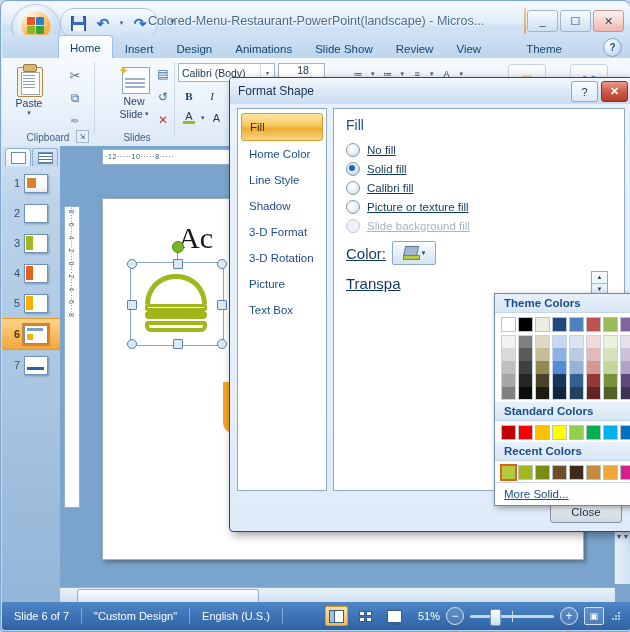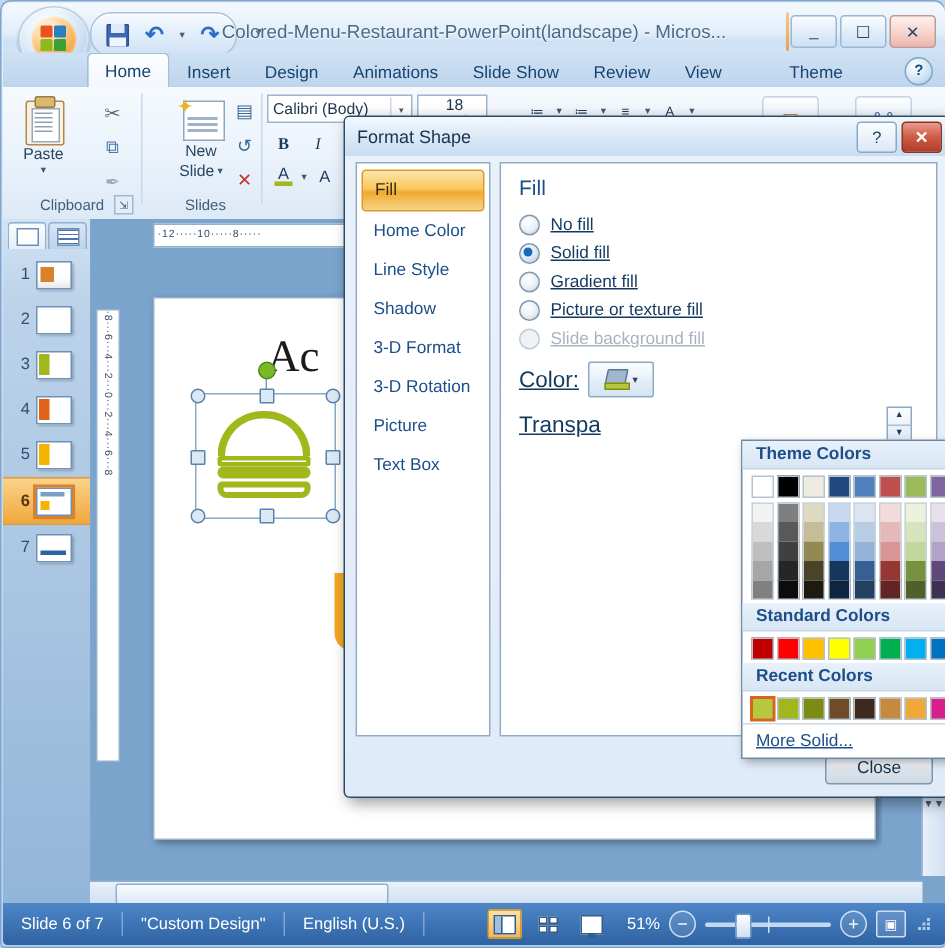--- a/index.html
+++ b/index.html
@@ -676,21 +676,21 @@
           <div class="radio-row">
             <span class="radio"></span>
             <span class="radio-lbl"><span class="u">No fill</span></span>
           </div>
           <div class="radio-row">
             <span class="radio on"></span>
             <span class="radio-lbl"><span class="u">Solid fill</span></span>
           </div>
           <div class="radio-row">
             <span class="radio"></span>
-            <span class="radio-lbl"><span class="u">Gradient fill</span></span>
+            <span class="radio-lbl"><span class="u">Calibri fill</span></span>
           </div>
           <div class="radio-row">
             <span class="radio"></span>
             <span class="radio-lbl"><span class="u">Picture or texture fill</span></span>
           </div>
           <div class="radio-row dis">
             <span class="radio"></span>
             <span class="radio-lbl"><span class="u">Slide background fill</span></span>
           </div>
 

